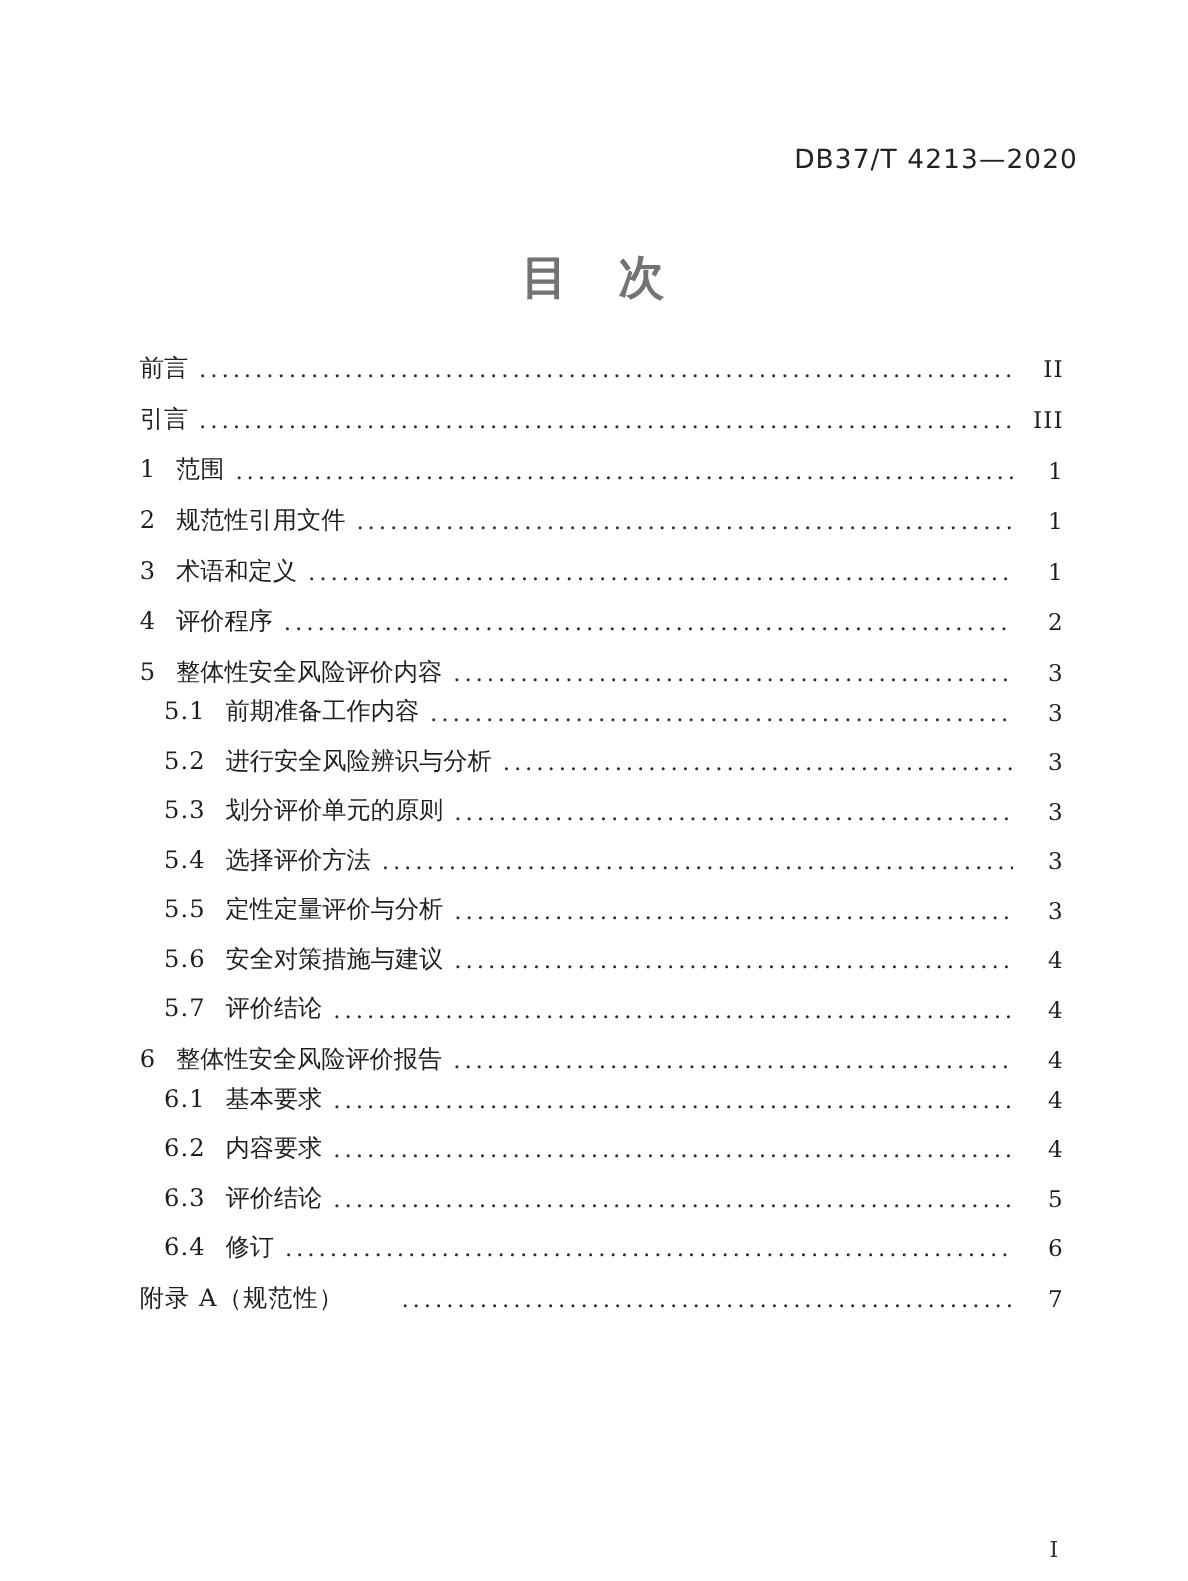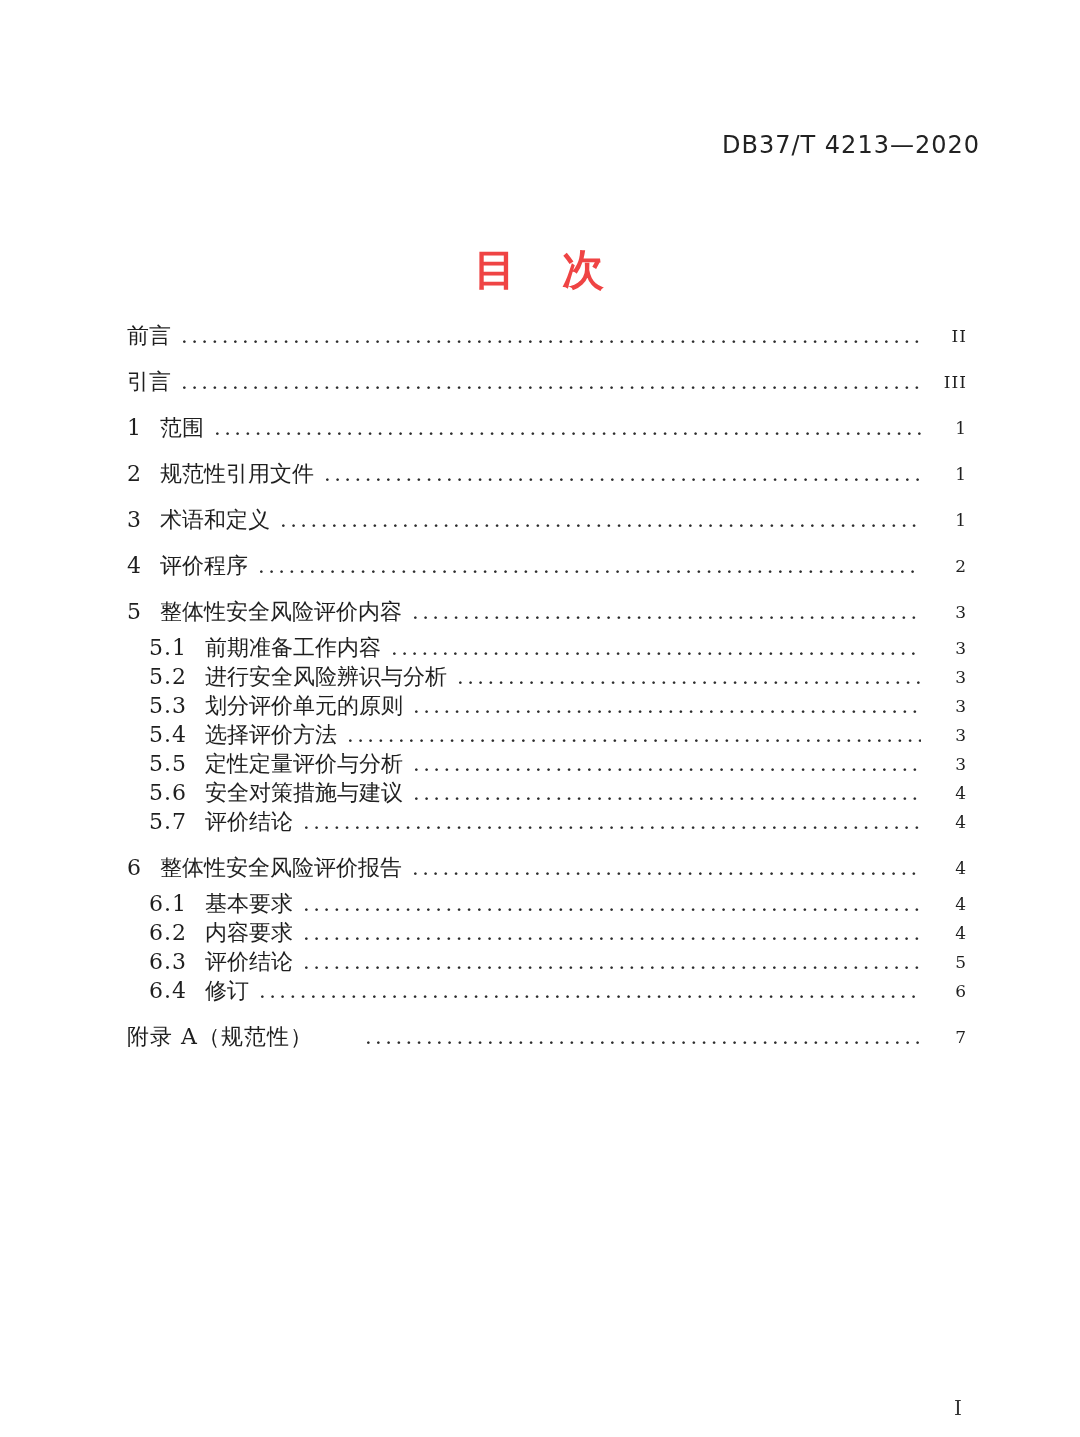--- a/index.html
+++ b/index.html
@@ -30,39 +30,38 @@
   .toc-title {
     position: absolute;
     top: 224px;
     left: 0;
     width: 100%;
     text-align: center;
     font-family: "DejaVu Sans", "Liberation Sans", sans-serif;
     font-weight: 700;
     font-size: 42px;
     letter-spacing: 2px;
-    color: #ef4444;
+    color: #737373;
     white-space: pre;
-    margin-top: 18px;
   }
   .toc {
     position: absolute;
     top: 325px;
     left: 127px;
     right: 113px;
   }
   .row {
     display: flex;
     align-items: flex-start;
     font-size: 22px;
     line-height: 22px;
     color: #1f1f1f;
   }
   .row.main { margin-top: 24px; }
-  .row.sub  { margin-top: 7px; padding-left: 22px; }
+  .row.sub  { margin-top: 23px; padding-left: 22px; }
   .row.main + .row.sub { margin-top: 14px; }
   .toc .row:first-child { margin-top: 0; }
   .num {
     margin-right: 18px;
     white-space: pre;
     letter-spacing: 1px;
   }
   .row.appendix .num { margin-right: 42px; }
   .label { white-space: nowrap; }
   .dots {
@@ -73,21 +72,21 @@
     letter-spacing: 3.5px;
     font-size: 21px;
     color: #2c2c2c;
   }
   .dots::after {
     content: "........................................................................................................................";
   }
   .pageno {
     min-width: 38px;
     text-align: right;
-    font-size: 17px;
+    font-size: 21px;
     letter-spacing: 1px;
     white-space: nowrap;
   }
   .footer-pageno {
     position: absolute;
     top: 1396px;
     right: 118px;
     font-size: 20px;
     color: #333333;
   }

